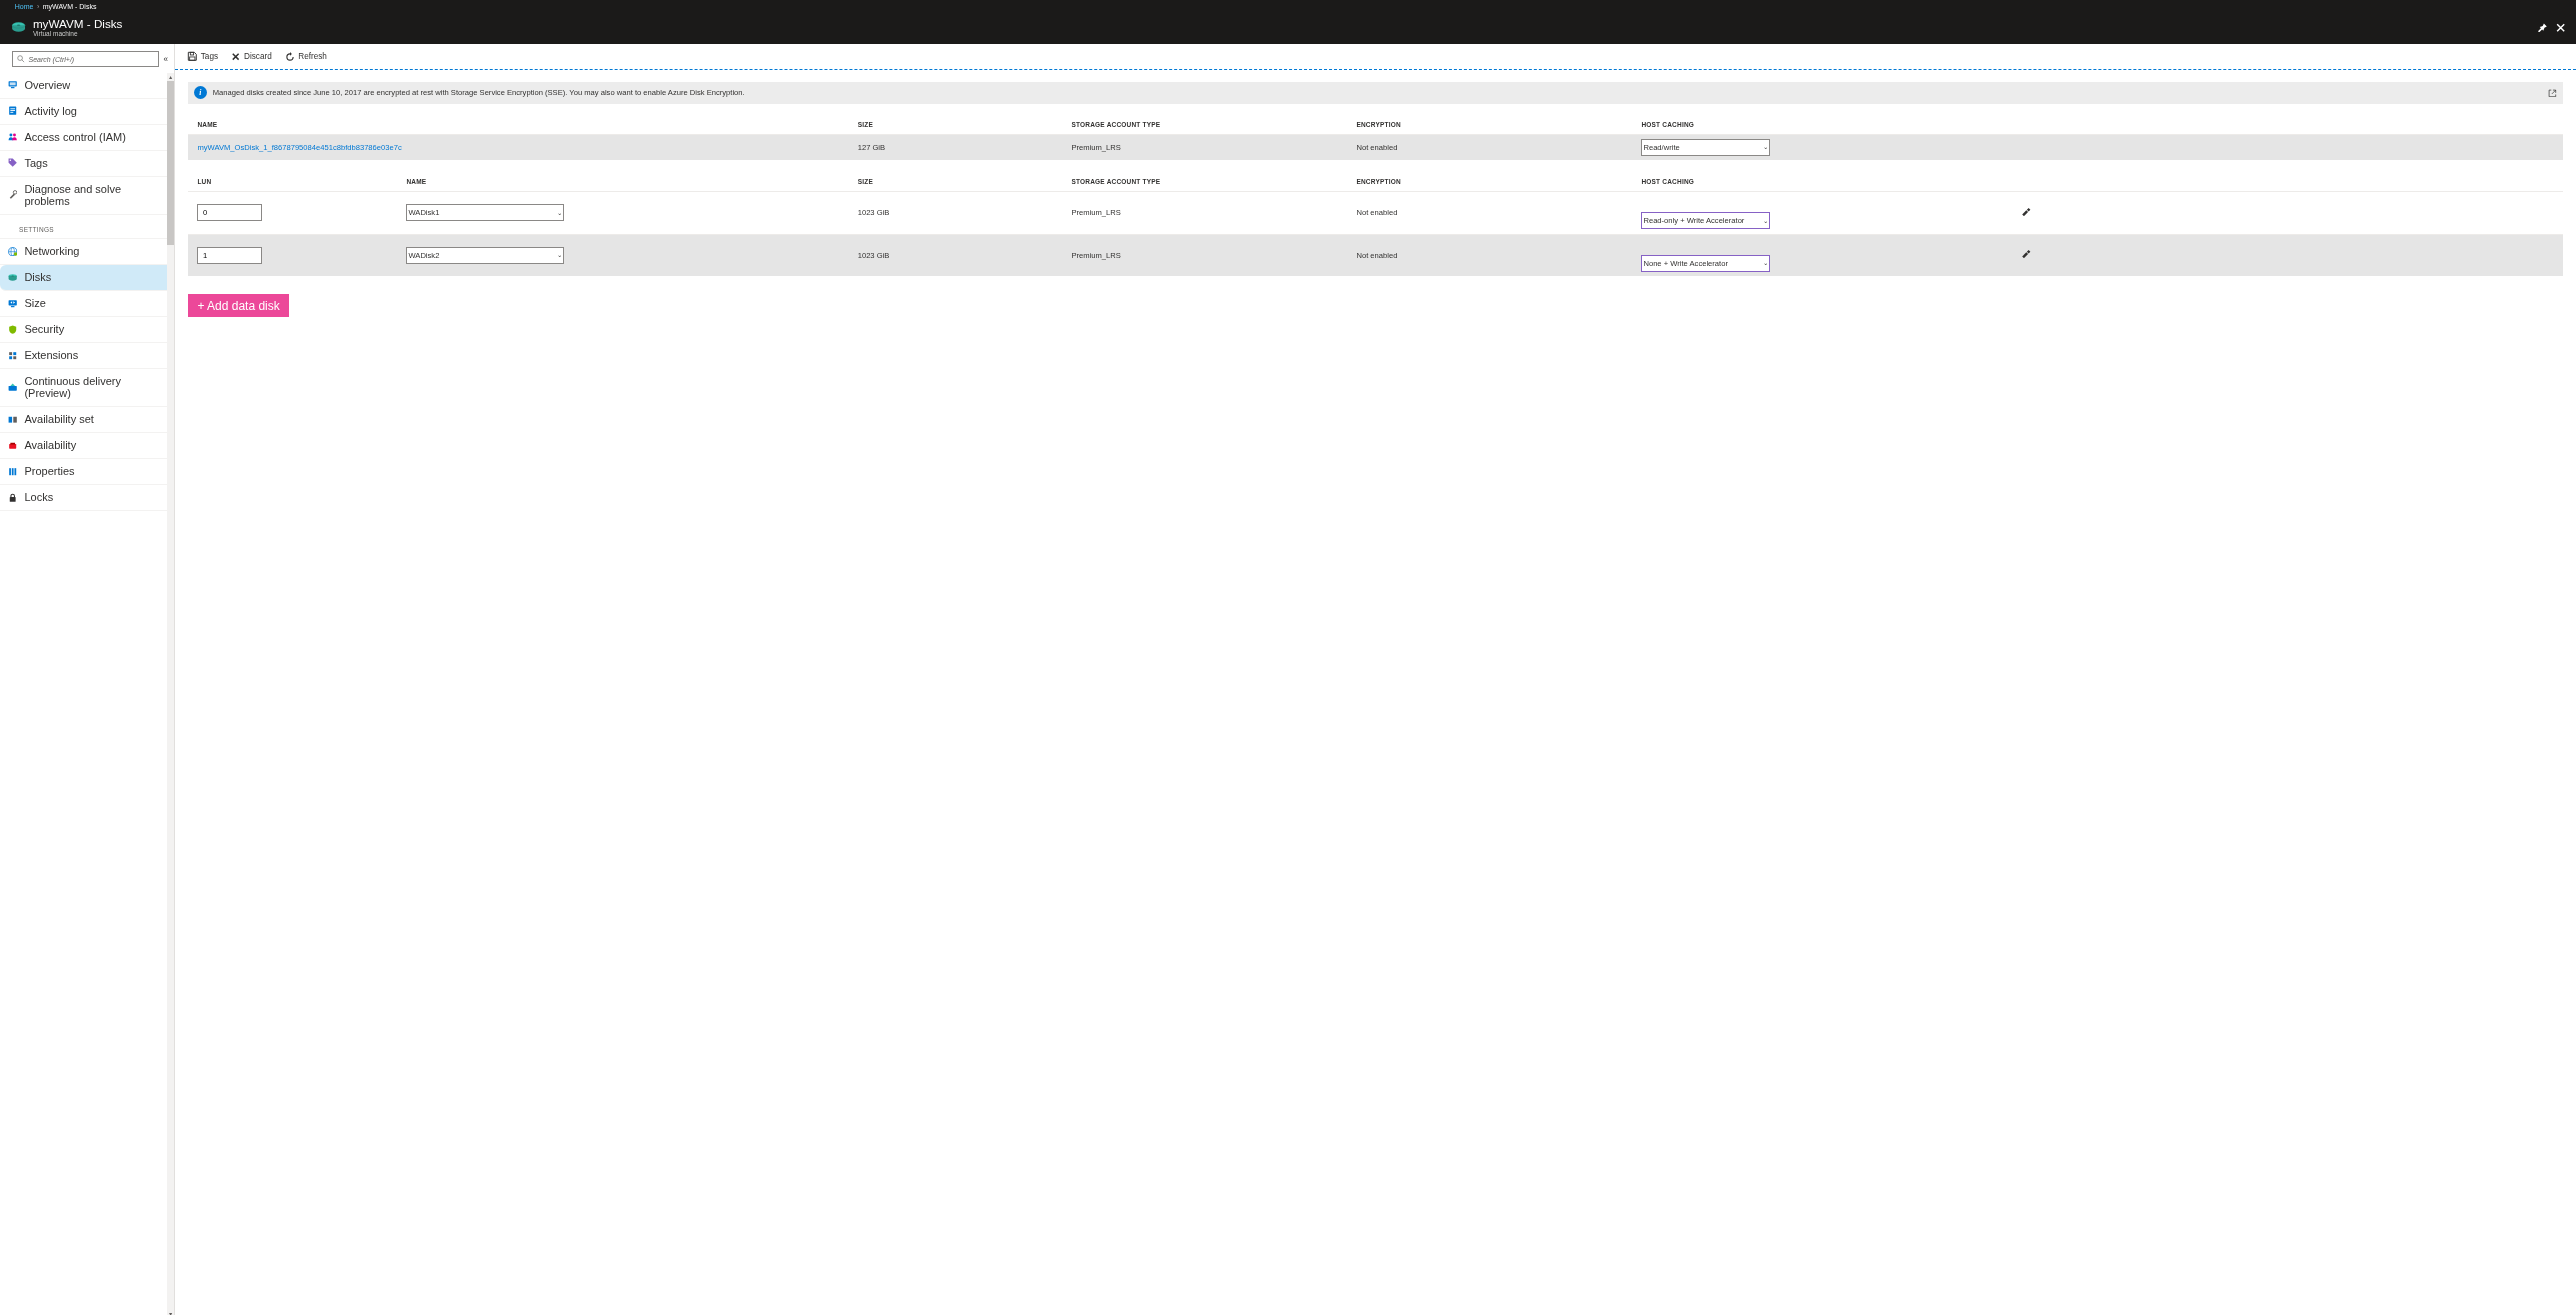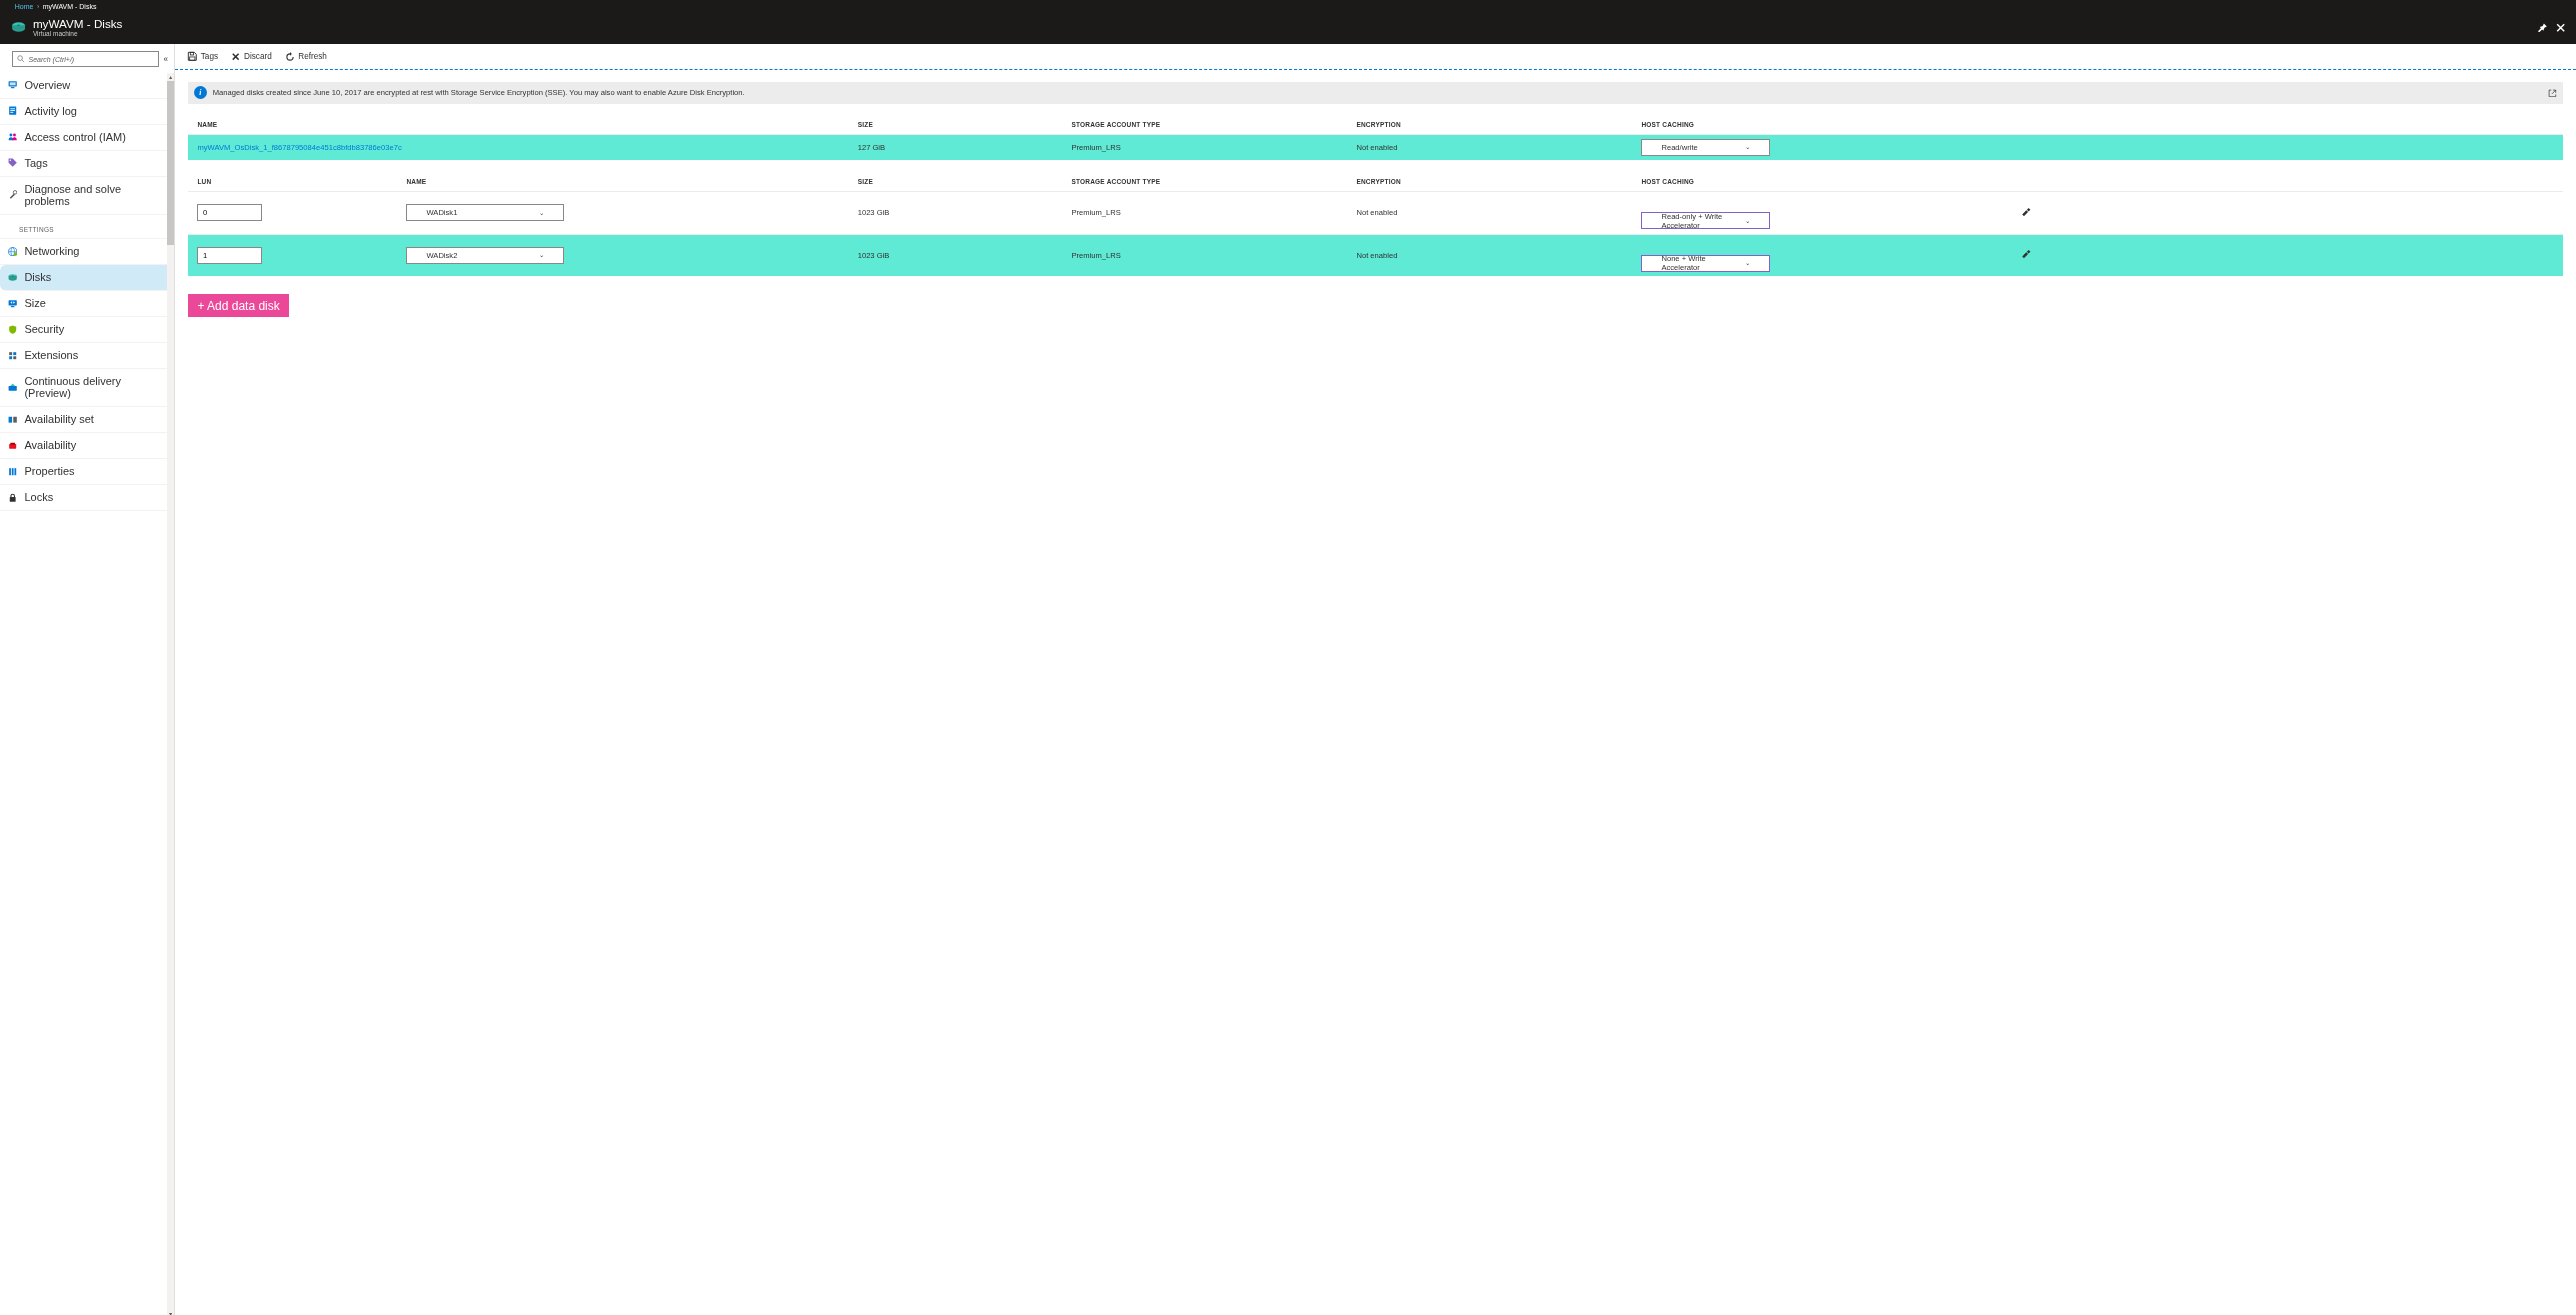--- a/index.html
+++ b/index.html
@@ -130,27 +130,27 @@
     table.disk-table { width: 100%; border-collapse: collapse; margin-bottom: 11.7px; }
     table.disk-table th {
       text-align: left; font-size: 6.5px; font-weight: 600;
       padding: 5.9px 4.7px; color: #323130;
       letter-spacing: 0.2px;
     }
     table.disk-table td {
       padding: 4.7px 4.7px; font-size: 7.6px;
       border-top: 0.6px solid #edebe9;
     }
-    table.disk-table tr.highlight td { background: #5eead4; }
+    table.disk-table tr.highlight td { background: #e5e5e5; }
     .disk-link { color: #0078d4; }
     .select-box {
       border: 0.6px solid #8a8886;
       height: 16.4px;
       display: flex; align-items: center; justify-content: space-between;
-      padding: 0 19px;
+      padding: 0 1px;
       background: #fff;
       font-size: 7.6px;
       cursor: pointer;
     }
     .select-box.wide { width: 129px; }
     .select-box.purple { border: 0.6px solid #8661c5; margin-top: 16px; }
     .lun-input {
       border: 0.6px solid #8a8886;
       height: 16.4px; width: 65px;
       padding: 0 4.7px; font-size: 7.6px;

